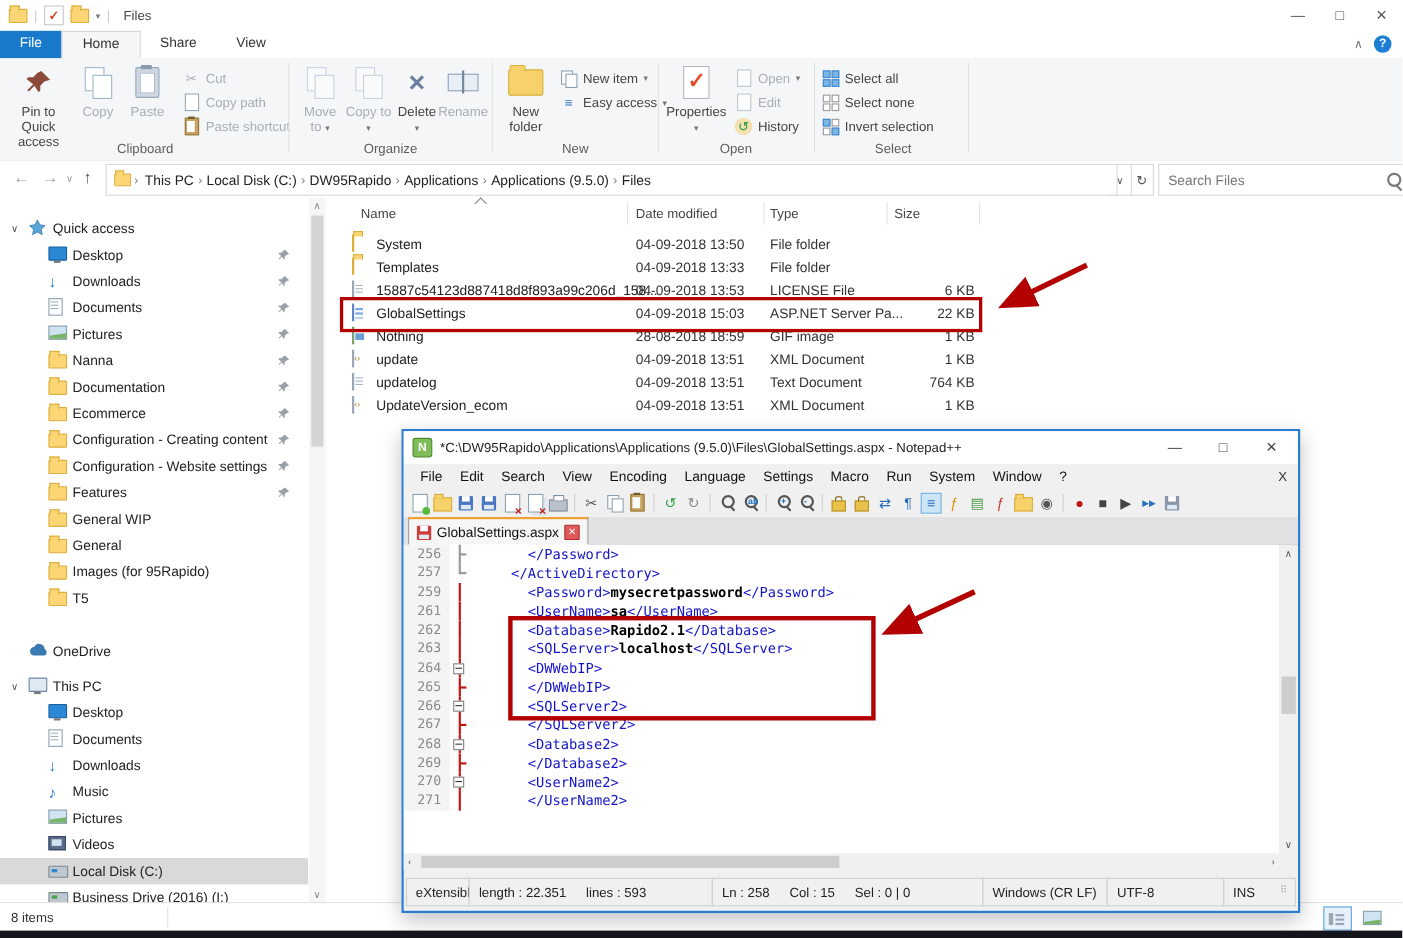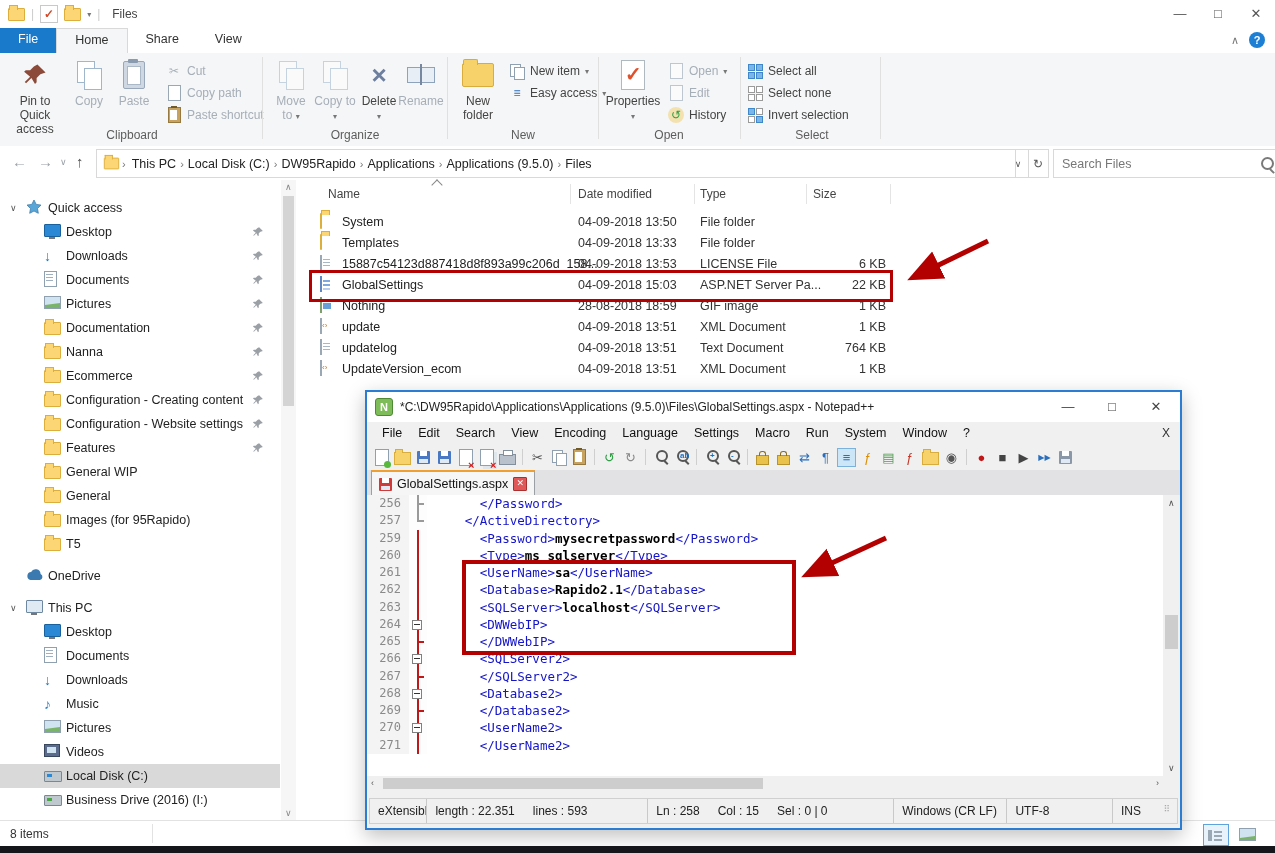--- a/index.html
+++ b/index.html
@@ -474,28 +474,28 @@
       </div>
       <div class="srow">
         <span class="sic" style="left:44px"><span class="si picIc"></span></span>
         <span class="slabel" style="left:66px">Pictures</span>
         <svg class="pin" width="12" height="12" viewBox="0 0 16 16">
           <path d="M9.5 1.5l5 5-3.2 1-2.3 2.3 0 2.7-1 1-2.2-3.7-3.3 3.3-.8-.8 3.3-3.3L1.3 6l1-1 2.7 0 2.3-2.3z" fill="#9aa0a6"></path>
         </svg>
       </div>
       <div class="srow">
         <span class="sic" style="left:44px"><span class="si foldIc"></span></span>
-        <span class="slabel" style="left:66px">Documentation</span>
+        <span class="slabel" style="left:66px">Nanna</span>
         <svg class="pin" width="12" height="12" viewBox="0 0 16 16">
           <path d="M9.5 1.5l5 5-3.2 1-2.3 2.3 0 2.7-1 1-2.2-3.7-3.3 3.3-.8-.8 3.3-3.3L1.3 6l1-1 2.7 0 2.3-2.3z" fill="#9aa0a6"></path>
         </svg>
       </div>
       <div class="srow">
         <span class="sic" style="left:44px"><span class="si foldIc"></span></span>
-        <span class="slabel" style="left:66px">Nanna</span>
+        <span class="slabel" style="left:66px">Documentation</span>
         <svg class="pin" width="12" height="12" viewBox="0 0 16 16">
           <path d="M9.5 1.5l5 5-3.2 1-2.3 2.3 0 2.7-1 1-2.2-3.7-3.3 3.3-.8-.8 3.3-3.3L1.3 6l1-1 2.7 0 2.3-2.3z" fill="#9aa0a6"></path>
         </svg>
       </div>
       <div class="srow">
         <span class="sic" style="left:44px"><span class="si foldIc"></span></span>
         <span class="slabel" style="left:66px">Ecommerce</span>
         <svg class="pin" width="12" height="12" viewBox="0 0 16 16">
           <path d="M9.5 1.5l5 5-3.2 1-2.3 2.3 0 2.7-1 1-2.2-3.7-3.3 3.3-.8-.8 3.3-3.3L1.3 6l1-1 2.7 0 2.3-2.3z" fill="#9aa0a6"></path>
         </svg>
@@ -530,21 +530,21 @@
         <span class="slabel" style="left:66px">General</span>
       </div>
       <div class="srow">
         <span class="sic" style="left:44px"><span class="si foldIc"></span></span>
         <span class="slabel" style="left:66px">Images (for 95Rapido)</span>
       </div>
       <div class="srow">
         <span class="sic" style="left:44px"><span class="si foldIc"></span></span>
         <span class="slabel" style="left:66px">T5</span>
       </div>
-      <div class="srow" style="margin-top: 8px; padding-left: 40px;">
+      <div class="srow" style="margin-top: 24px; padding-left: 40px;">
         <span class="sic" style="left:26px"><svg class="si" width="18" height="13" viewBox="0 0 18 13">
             <path d="M4.5 12a4 4 0 0 1 .6-7.9A5 5 0 0 1 14.6 6 3.2 3.2 0 0 1 14 12z" fill="#3a7ab0"></path>
           </svg></span>
         <span class="slabel" style="left:48px">OneDrive</span>
       </div>
       <div class="srow" style="margin-top: 8px;">
         <span class="exp">∨</span>
         <span class="sic" style="left:26px"><span class="si mon g"></span></span>
         <span class="slabel" style="left:48px">This PC</span>
       </div>
@@ -803,27 +803,20 @@
         <span class="ct">     <span class="tg">&lt;/ActiveDirectory&gt;</span></span>
       </div>
       <div class="cl">
         <span class="ln">259</span>
         <span class="fm">
           <span class="vln r"></span>
         </span>
         <span class="ct">       <span class="tg">&lt;Password&gt;</span><span class="vl">mysecretpassword</span><span class="tg">&lt;/Password&gt;</span></span>
       </div>
       <div class="cl">
-        <span class="ln">260</span>
-        <span class="fm">
-          <span class="vln r"></span>
-        </span>
-        <span class="ct">       <span class="tg">&lt;Type&gt;</span><span class="vl">ms_sqlserver</span><span class="tg">&lt;/Type&gt;</span></span>
-      </div>
-      <div class="cl">
         <span class="ln">261</span>
         <span class="fm">
           <span class="vln r"></span>
         </span>
         <span class="ct">       <span class="tg">&lt;UserName&gt;</span><span class="vl">sa</span><span class="tg">&lt;/UserName&gt;</span></span>
       </div>
       <div class="cl">
         <span class="ln">262</span>
         <span class="fm">
           <span class="vln r"></span>

